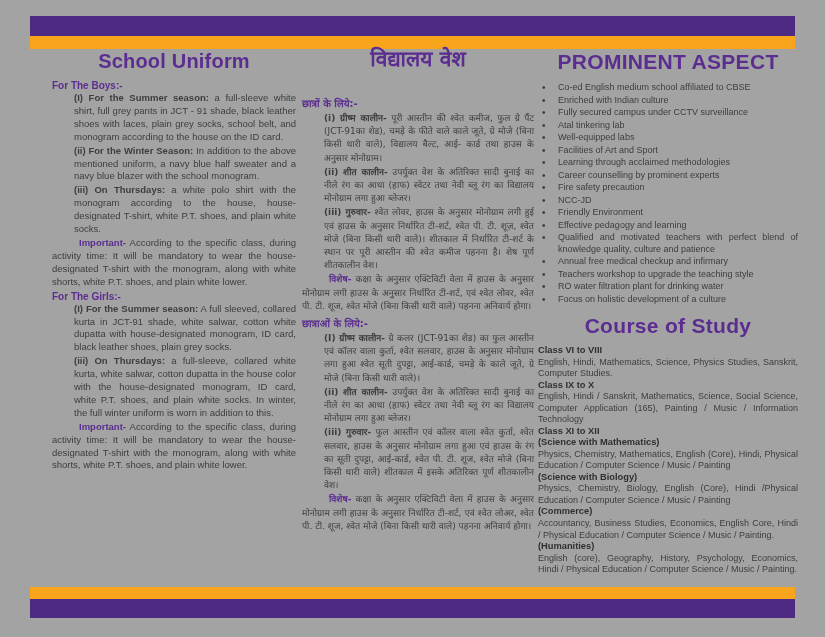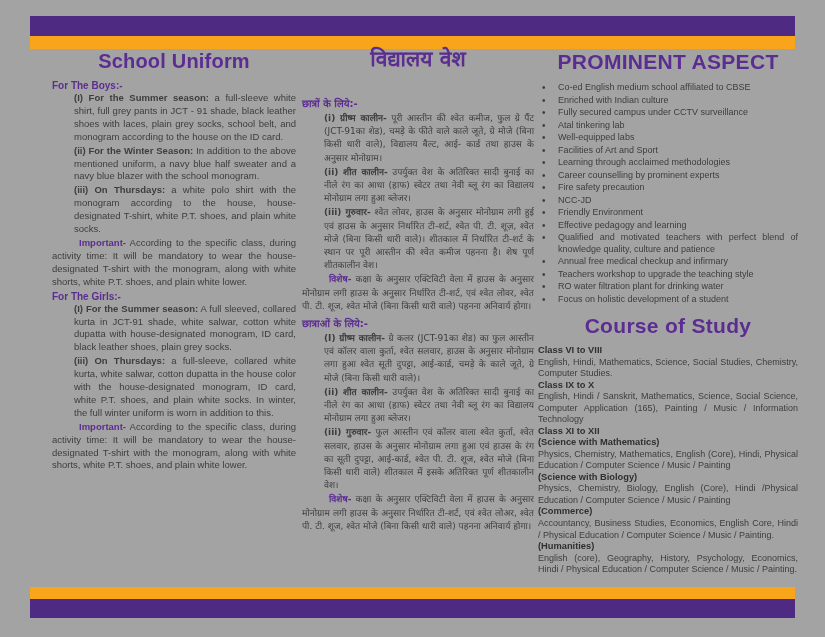--- a/index.html
+++ b/index.html
@@ -101,28 +101,28 @@
       <li>Learning through acclaimed methodologies</li>
       <li>Career counselling by prominent experts</li>
       <li>Fire safety precaution</li>
       <li>NCC-JD</li>
       <li>Friendly Environment</li>
       <li>Effective pedagogy and learning</li>
       <li>Qualified and motivated teachers with perfect blend of knowledge quality, culture and patience</li>
       <li>Annual free medical checkup and infirmary</li>
       <li>Teachers workshop to upgrade the teaching style</li>
       <li>RO water filtration plant for drinking water</li>
-      <li>Focus on holistic development of a student</li>
+      <li>Focus on holistic development of a culture</li>
     </ul>
 
     <div class="course-wrap">
       <div class="big-title" style="margin-bottom:7px;">Course of Study</div>
 
       <p class="course-h">Class VI to VIII</p>
-      <p class="course-t">English, Hindi, Mathematics, Science, Social Studies, Chemistry, Computer Studies.</p>
+      <p class="course-t">English, Hindi, Mathematics, Science, Physics Studies, Sanskrit, Computer Studies.</p>
 
       <p class="course-h">Class IX to X</p>
       <p class="course-t">English, Hindi / Sanskrit, Mathematics, Science, Social Science, Computer Application (165), Painting / Music / Information Technology</p>
 
       <p class="course-h">Class XI to XII</p>
 
       <p class="course-h">(Science with Mathematics)</p>
       <p class="course-t">Physics, Chemistry, Mathematics, English (Core), Hindi, Physical Education / Computer Science / Music / Painting</p>
 
       <p class="course-h">(Science with Biology)</p>

